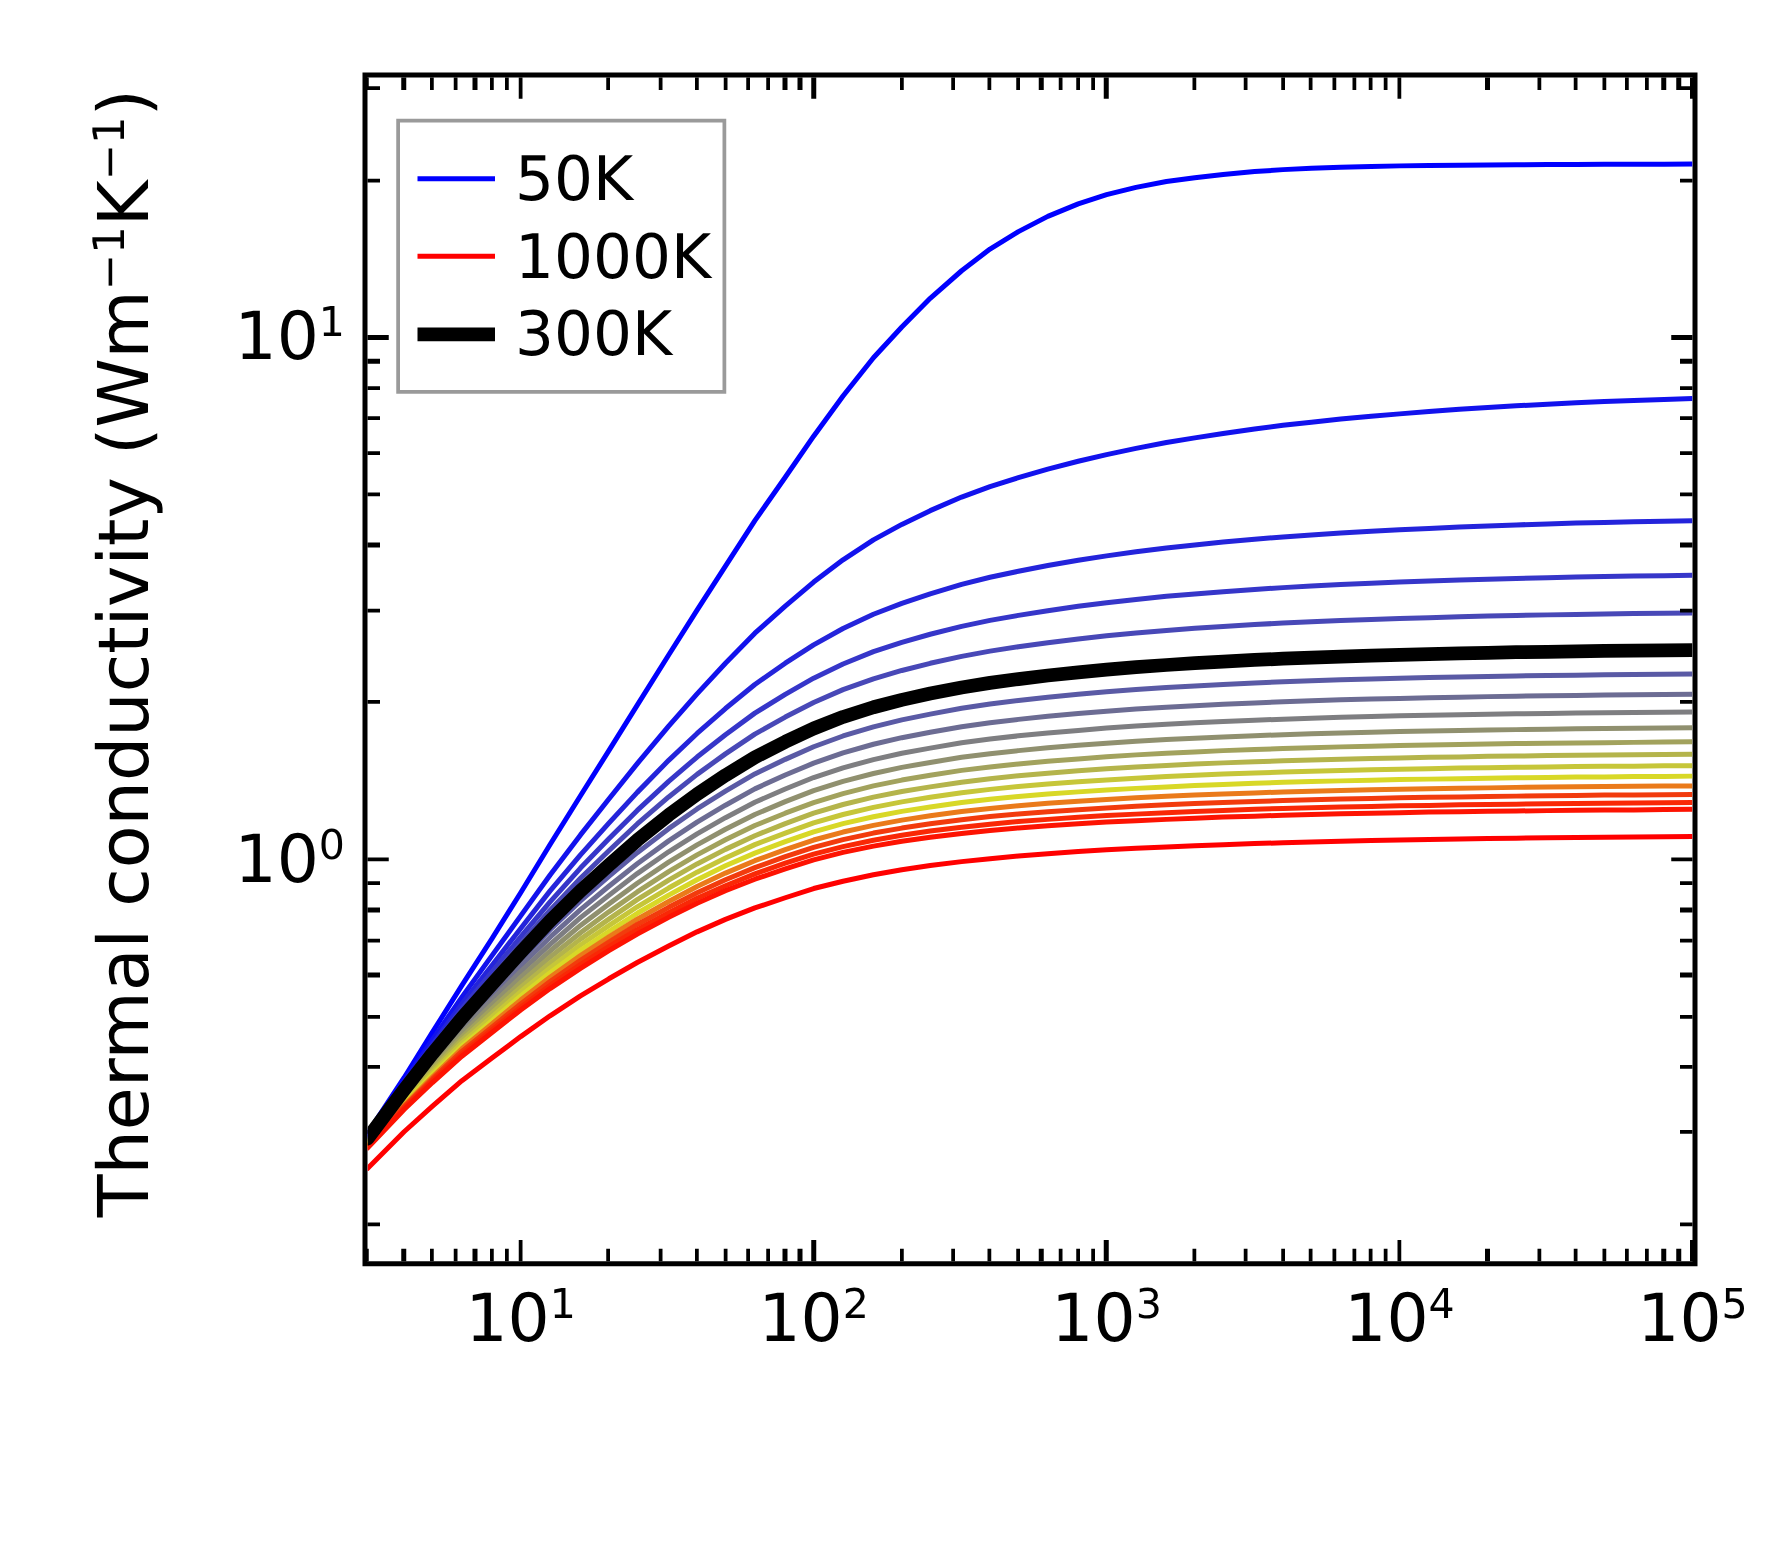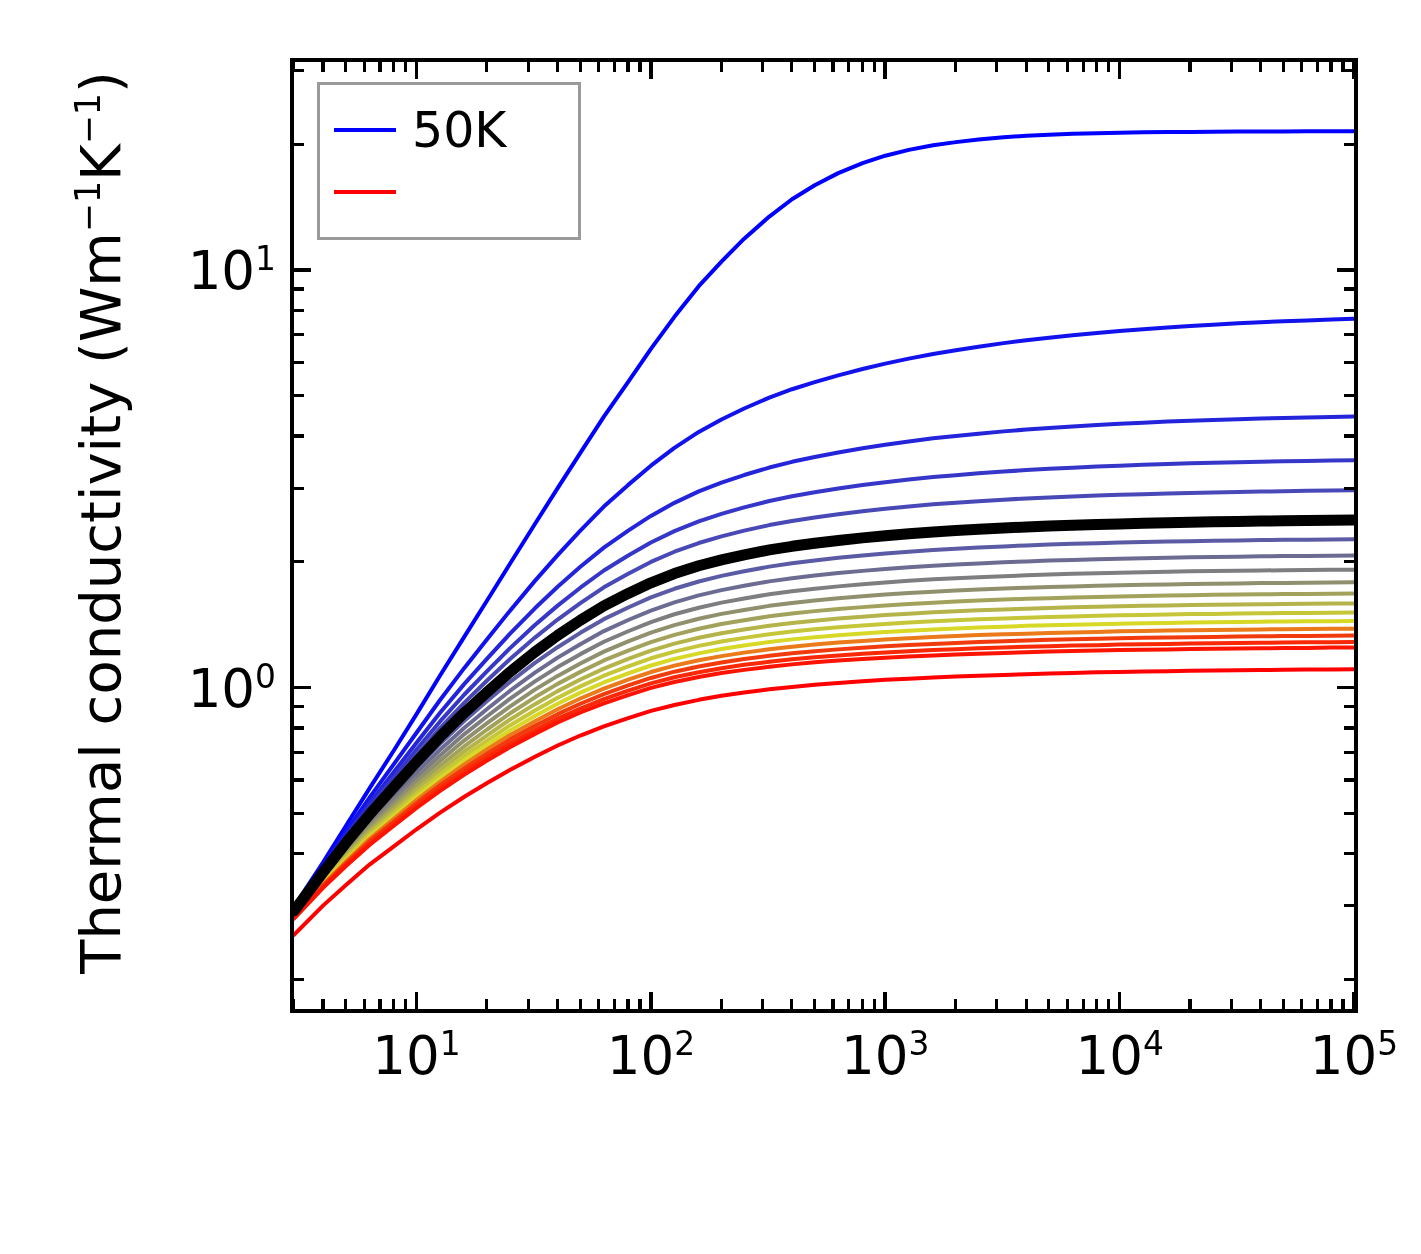--- a/index.html
+++ b/index.html
@@ -247,29 +247,36 @@
   <div id="ticklabels">
       <div class="xlab" style="left: 416.544px; top: 1029px;">10<sup>1</sup></div>
       <div class="xlab" style="left: 650.908px; top: 1029px;">10<sup>2</sup></div>
       <div class="xlab" style="left: 885.272px; top: 1029px;">10<sup>3</sup></div>
       <div class="xlab" style="left: 1119.64px; top: 1029px;">10<sup>4</sup></div>
       <div class="xlab" style="left: 1354px; top: 1029px;">10<sup>5</sup></div>
       <div class="ylab-t" style="right: 1145px; top: 687.655px;">10<sup>0</sup></div>
       <div class="ylab-t" style="right: 1145px; top: 270.082px;">10<sup>1</sup></div>
     </div>
 
-  <div id="legend" style="border-color: rgb(154, 154, 154);">
+  <div id="legend" style="border-color: rgb(154, 154, 154); margin-top: 13px;">
       <div class="leg-row">
         <span class="leg-line">
           <i style="height: 4px; background: rgb(0, 0, 255);"></i>
         </span>
         <span class="leg-text">50K</span>
       </div>
       <div class="leg-row">
         <span class="leg-line">
           <i style="height: 4px; background: rgb(255, 0, 0);"></i>
         </span>
+        <span class="leg-text">1000K</span>
+      </div>
+      <div class="leg-row">
+        <span class="leg-line">
+          <i style="height: 11px; background: rgb(0, 0, 0);"></i>
+        </span>
+        <span class="leg-text">300K</span>
       </div>
     </div>
 
   <div id="ytitle">Thermal conductivity (Wm<sup>−1</sup>K<sup>−1</sup>)</div>
 
 </div>
 
 </body></html>

